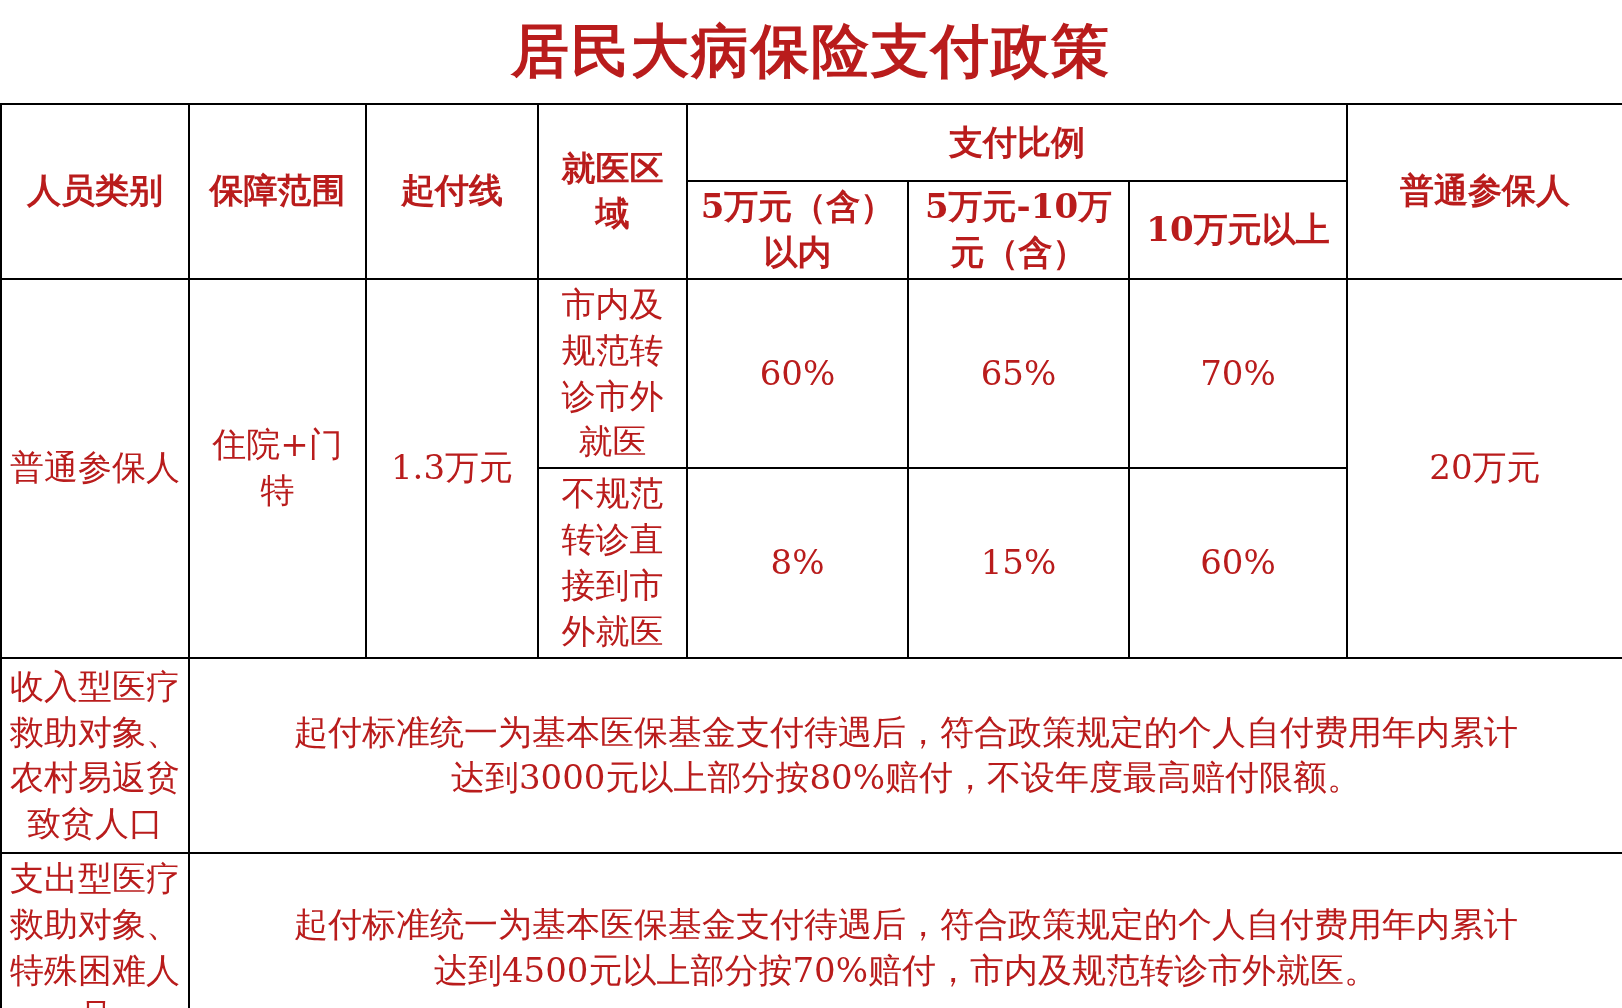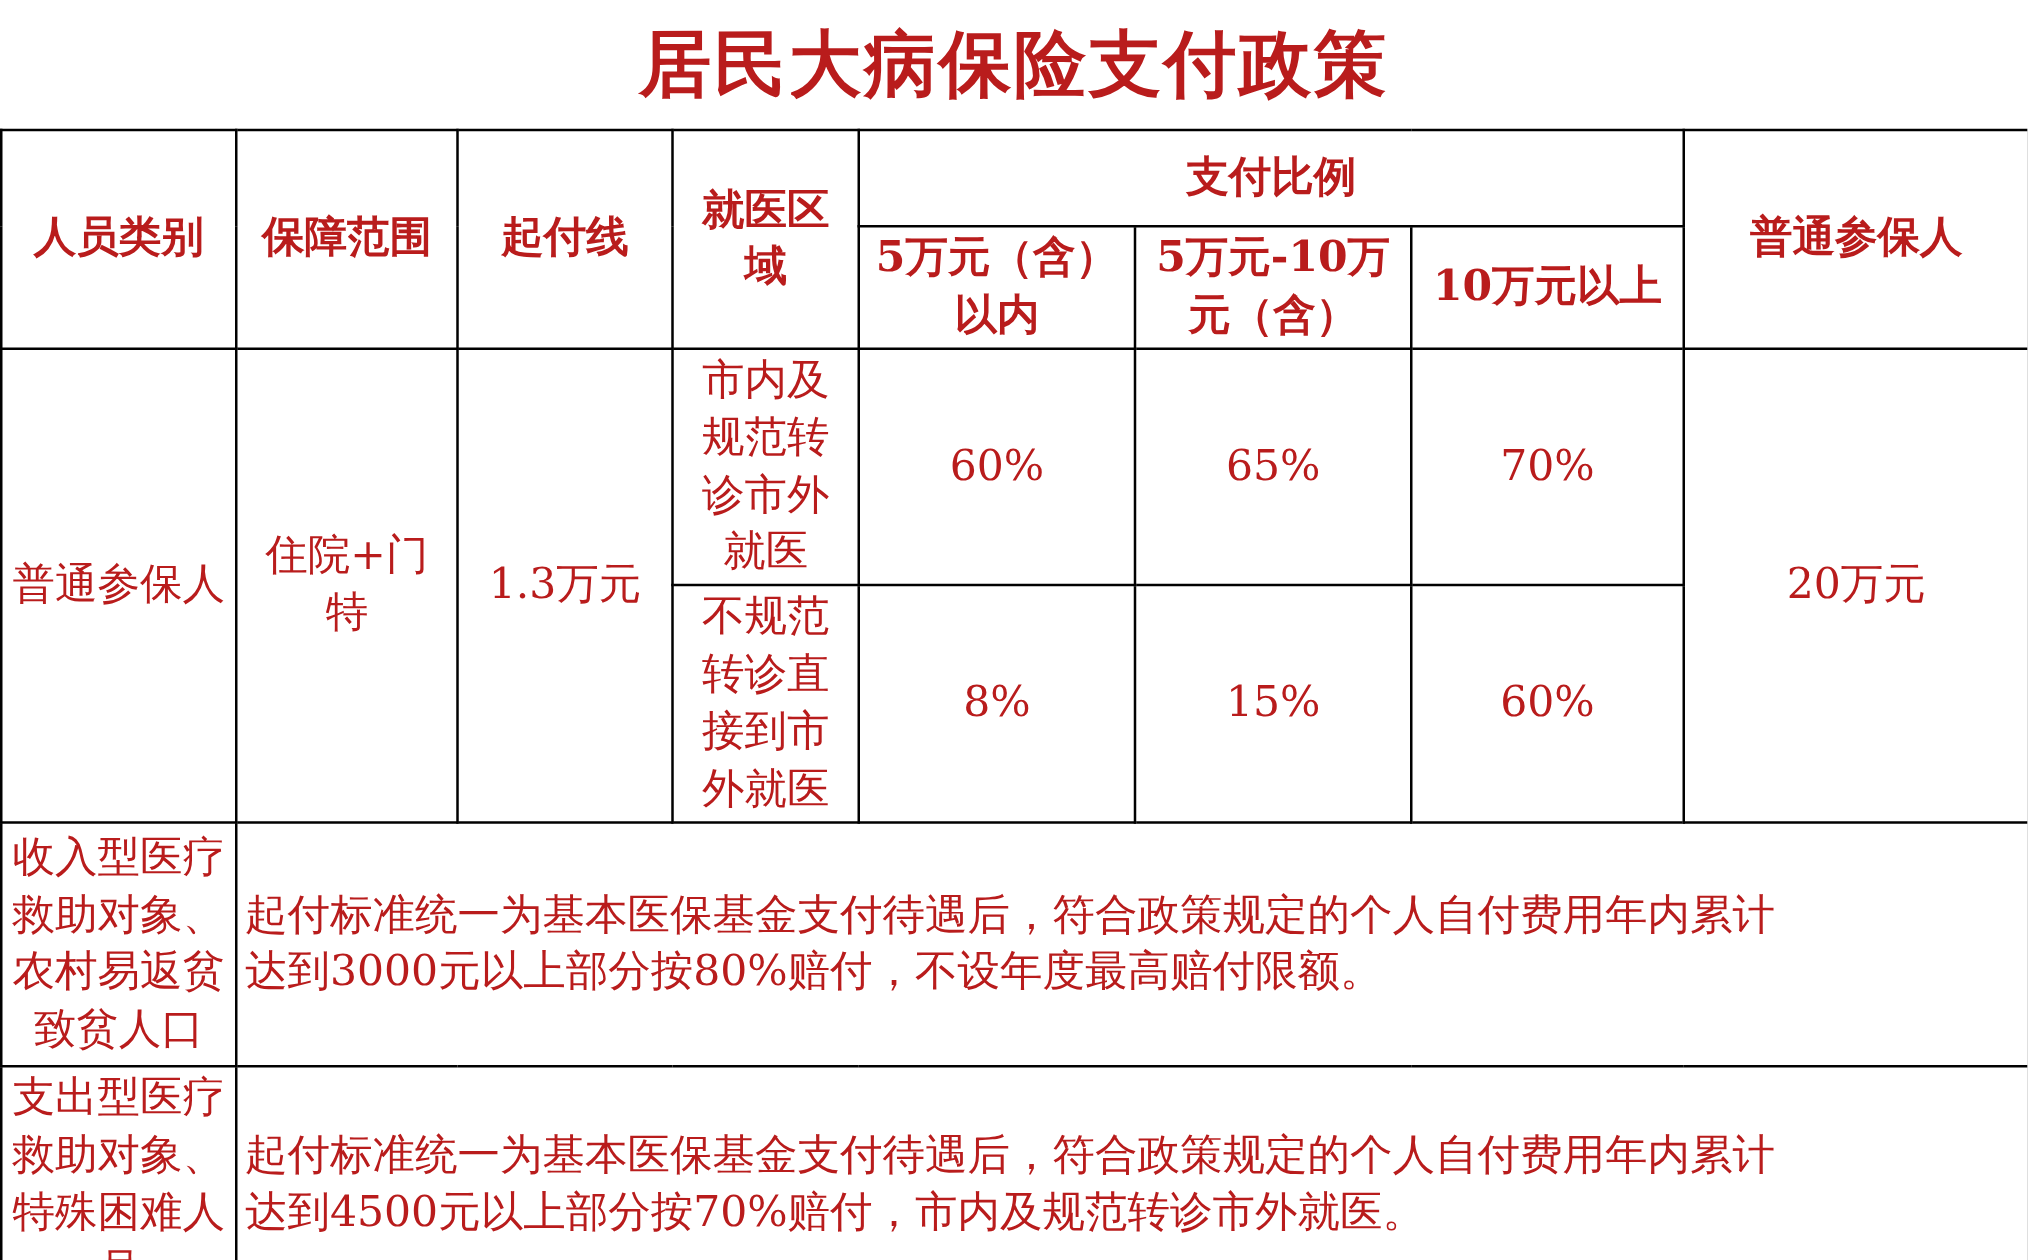--- a/index.html
+++ b/index.html
@@ -38,21 +38,21 @@
     line-height: 1.35;
     overflow: hidden;
     word-break: break-all;
   }
   td.hdr { font-weight: bold; font-size: 35px; padding: 2px 2px; }
   td.thick-bottom  { border-bottom-width: 4px; }
   td.thick-bottom2 { border-bottom-width: 5px; }
   td.mid-divider   { border-bottom-width: 3px; }
   td.pct { font-size: 32px; margin-left: 10px; }
   td.policy-text { padding: 2px 10px; }
-  .policy-line { display: block; text-align: left; }
+  .policy-line { display: block; text-align: center; }
   
   tr.hdrA  td { height: 71px; }
   tr.hdrB  td { height: 80px; }
   tr.r1a   td { height: 180px; }
   tr.r1b   td { height: 172px; }
   tr.r2    td { height: 189px; }
   tr.r3    td { height: 180px; }
 </style>
 </head>
 <body>

